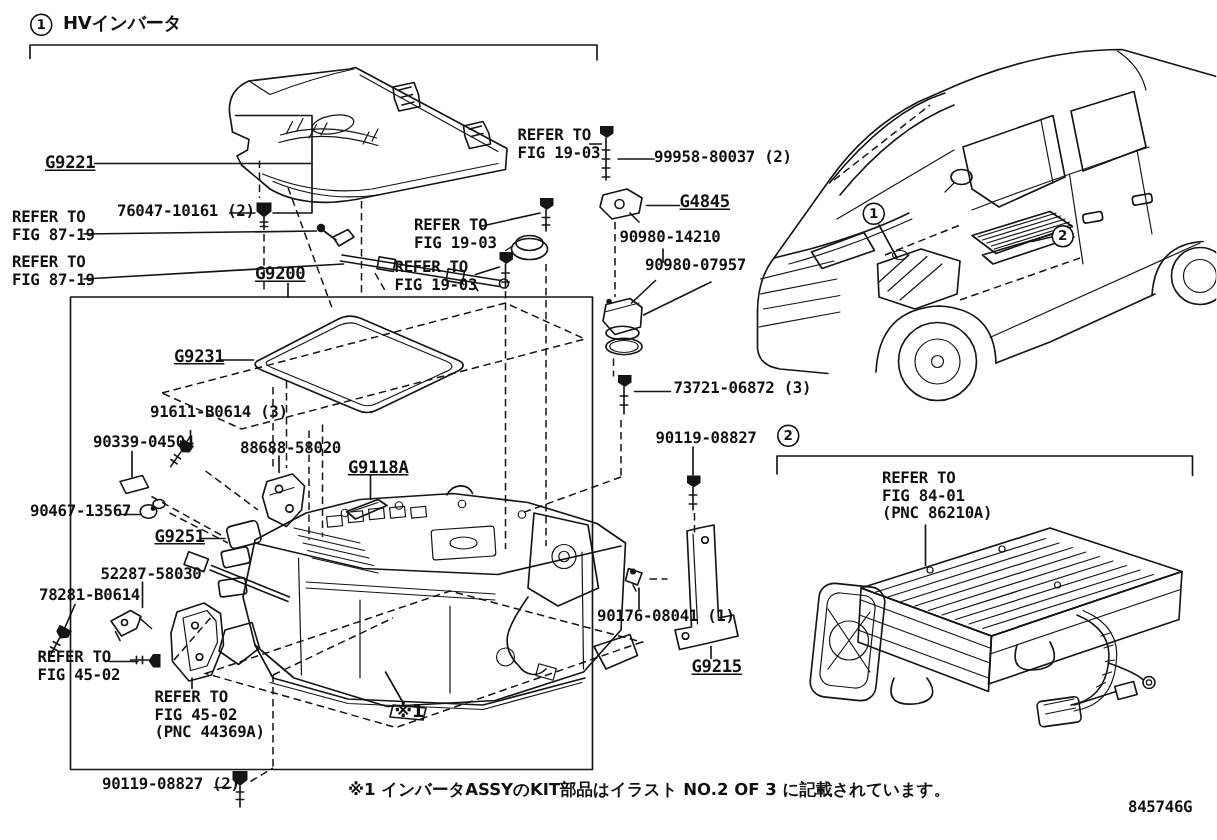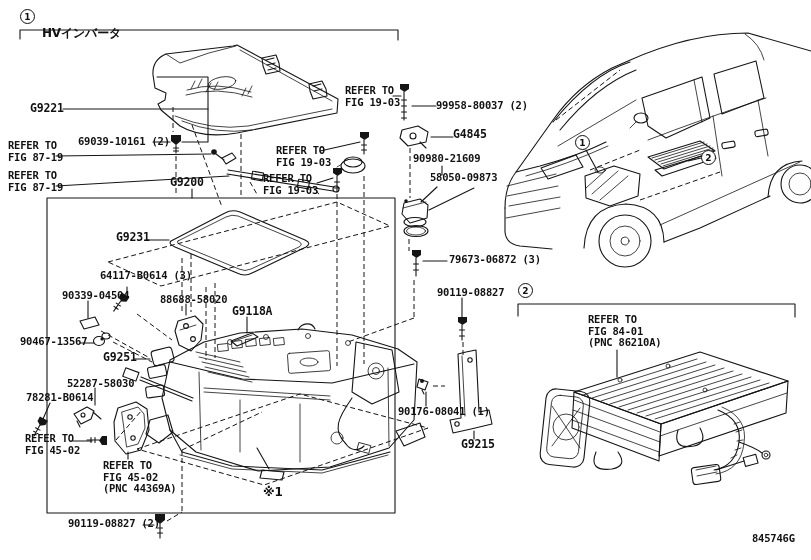--- a/index.html
+++ b/index.html
@@ -5,22 +5,22 @@
   html,body{margin:0;padding:0;background:#fff;}
   #stage{position:relative;width:811px;height:560px;background:#fff;overflow:hidden;
          font-family:"DejaVu Sans Mono",monospace;}
   svg{position:absolute;left:0;top:0;}
   .s{stroke:#151515;fill:none;stroke-width:1.1;stroke-linecap:round;stroke-linejoin:round;}
   .t{stroke:#151515;fill:none;stroke-width:.8;stroke-linecap:round;stroke-linejoin:round;}
   .d{stroke:#151515;fill:none;stroke-width:1;stroke-dasharray:5 3;stroke-linecap:butt;}
   .f{fill:#151515;stroke:none;}
   .lbl{position:absolute;font:bold 10.5px "DejaVu Sans Mono",monospace;color:#111;
        white-space:pre-line;line-height:11.5px;letter-spacing:-.2px;}
-  .code{font-size:11.5px;}
-  .jp{font-family:"DejaVu Sans","Liberation Sans",sans-serif;font-weight:bold;margin-top:18px;}
+  .code{font-size:11.5px;text-decoration:underline;}
+  .jp{font-family:"DejaVu Sans","Liberation Sans",sans-serif;font-weight:bold;}
   .circ{position:absolute;width:15px;height:15px;border:1.5px solid #111;border-radius:50%;
         box-sizing:border-box;display:flex;align-items:center;justify-content:center;
         font:bold 9px "DejaVu Sans",sans-serif;color:#111;background:#fff;}
 </style>
 </head>
 <body>
 
 <div id="stage">
 
 <svg width="811" height="560" viewBox="0 0 811 560">
@@ -343,54 +343,55 @@
   <div class="circ" style="left:575px;top:135px">
       <span>1</span>
     </div>
   <div class="circ" style="left:701px;top:150px">
       <span>2</span>
     </div>
 
   <div class="lbl jp" style="left:42px;top:10px;font-size:12px">HVインバータ</div>
 
   <div class="lbl code" style="left:30px;top:103px">G9221</div>
-  <div class="lbl" style="left:78px;top:136px">69039-10161 (2)</div>
+  <div class="lbl" style="left:78px;top:136px">76047-10161 (2)</div>
   <div class="lbl" style="left:8px;top:140px">REFER TO
 FIG 87-19</div>
   <div class="lbl" style="left:8px;top:170px">REFER TO
 FIG 87-19</div>
   <div class="lbl code" style="left:170px;top:177px">G9200</div>
   <div class="lbl" style="left:345px;top:85px">REFER TO
 FIG 19-03</div>
   <div class="lbl" style="left:436px;top:100px">99958-80037 (2)</div>
   <div class="lbl code" style="left:453px;top:129px">G4845</div>
-  <div class="lbl" style="left:413px;top:153px">90980-21609</div>
-  <div class="lbl" style="left:430px;top:172px">58050-09873</div>
+  <div class="lbl" style="left:413px;top:153px">90980-14210</div>
+  <div class="lbl" style="left:430px;top:172px">90980-07957</div>
   <div class="lbl" style="left:276px;top:145px">REFER TO
 FIG 19-03</div>
   <div class="lbl" style="left:263px;top:173px">REFER TO
 FIG 19-03</div>
   <div class="lbl code" style="left:116px;top:232px">G9231</div>
-  <div class="lbl" style="left:100px;top:270px">64117-B0614 (3)</div>
+  <div class="lbl" style="left:100px;top:270px">91611-B0614 (3)</div>
   <div class="lbl" style="left:62px;top:290px">90339-04504</div>
   <div class="lbl" style="left:160px;top:294px">88688-58020</div>
   <div class="lbl code" style="left:232px;top:306px">G9118A</div>
   <div class="lbl" style="left:20px;top:336px">90467-13567</div>
   <div class="lbl code" style="left:103px;top:352px">G9251</div>
   <div class="lbl" style="left:67px;top:378px">52287-58030</div>
   <div class="lbl" style="left:26px;top:392px">78281-B0614</div>
   <div class="lbl" style="left:25px;top:433px">REFER TO
 FIG 45-02</div>
   <div class="lbl" style="left:103px;top:460px">REFER TO
 FIG 45-02
 (PNC 44369A)</div>
   <div class="lbl" style="left:68px;top:518px">90119-08827 (2)</div>
-  <div class="lbl" style="left:449px;top:254px">79673-06872 (3)</div>
+  <div class="lbl" style="left:449px;top:254px">73721-06872 (3)</div>
   <div class="lbl" style="left:437px;top:287px">90119-08827</div>
   <div class="lbl" style="left:398px;top:406px">90176-08041 (1)</div>
   <div class="lbl code" style="left:461px;top:439px">G9215</div>
   <div class="lbl" style="left:588px;top:314px">REFER TO
 FIG 84-01
 (PNC 86210A)</div>
 
   <div class="lbl jp" style="left:263px;top:469px;font-size:12px">※1</div>
+  <div class="lbl jp" style="left:232px;top:521px;font-size:11px;letter-spacing:0">※1 インバータASSYのKIT部品はイラスト NO.2 OF 3 に記載されています。</div>
   <div class="lbl" style="left:752px;top:533px">845746G</div>
 </div>
 
 </body></html>

